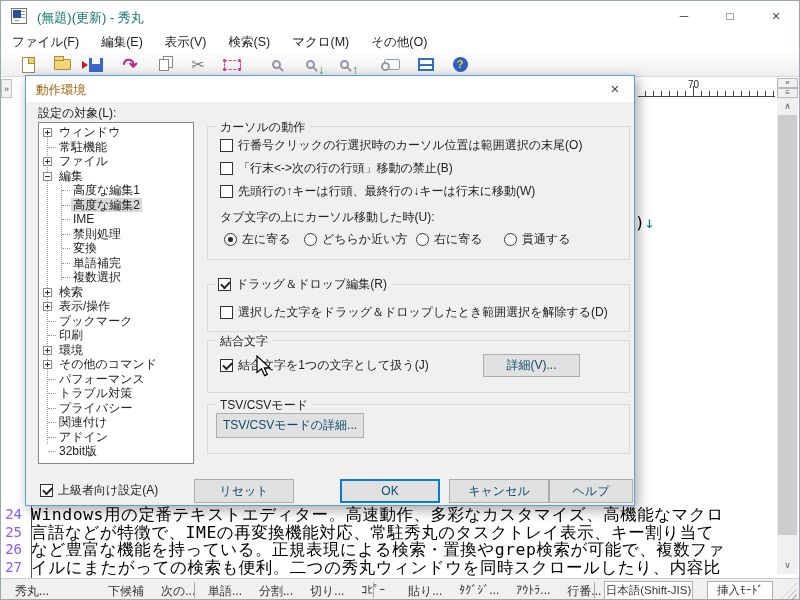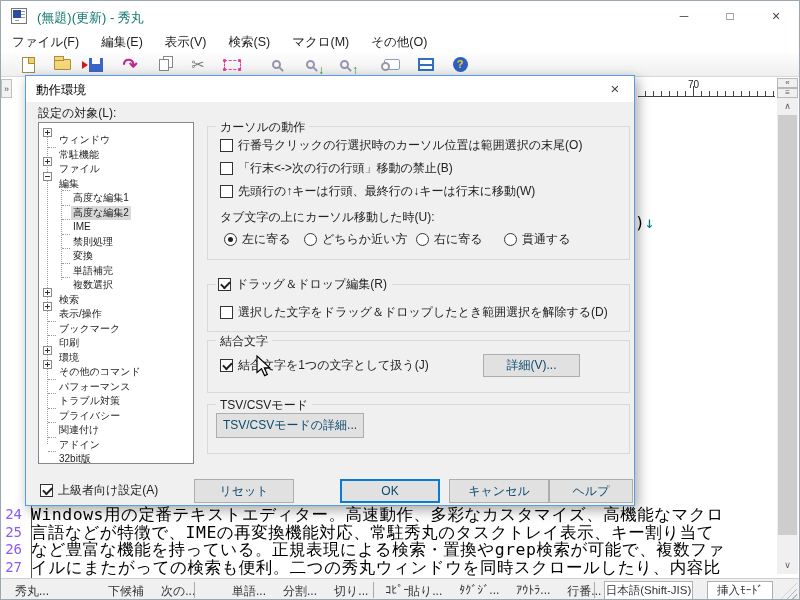--- a/index.html
+++ b/index.html
@@ -64,26 +64,26 @@
   #editor-lines { position:absolute; left:0; top:429px; width:773px; font-family:"DejaVu Sans Mono", monospace; font-size:16.5px; line-height:17.5px; color:#000; white-space:nowrap; }
   .edline { display:flex; height:17.5px; overflow:hidden; }
   .edline .num { width:27px; text-align:right; padding-right:6px; font-size:14px; color:#8b5cf6; flex:none; }
   .edline .txt { padding-left:3px; letter-spacing:0.5px; }
   #fragment { position:absolute; left:634px; top:136px; font-family:"DejaVu Sans Mono", monospace; font-size:16px; color:#000; }
   #fragment b { color:#008080; font-weight:normal; }
 
   
   #dialog { position:absolute; left:24px; top:74px; width:610px; height:431px; background:#f0f0f0; border:1px solid #569de5; box-shadow:3px 4px 12px rgba(0,0,0,0.35); z-index:5; }
   #dlg-titlebar { position:absolute; left:0; top:0; width:100%; height:26px; background:#fff; }
-  #dlg-title { position:absolute; left:10px; top:6px; font-size:12.5px; color:#000000; }
+  #dlg-title { position:absolute; left:10px; top:6px; font-size:12.5px; color:#a16207; }
   #dlg-close { position:absolute; right:4px; top:2px; width:30px; height:22px; text-align:center; line-height:22px; font-size:15px; color:#444; }
   #tree-label { position:absolute; left:12px; top:29px; }
   #tree { position:absolute; left:12px; top:46px; width:156px; height:342px; background:#fff; border:1px solid #828790; overflow:hidden; padding-top:2px; }
   .trow { position:relative; height:14.5px; }
-  .trow .lbl { position:absolute; top:8px; font-size:10px; line-height:14.5px; white-space:nowrap; padding:0 2px; }
+  .trow .lbl { position:absolute; top:0; font-size:12px; line-height:14.5px; white-space:nowrap; padding:0 2px; }
   .trow.l0 .lbl { left:18px; } .trow.l1 .lbl { left:32px; }
   .trow .lbl.sel { background:#d9d9d9; }
   .exp { position:absolute; left:4px; top:3px; width:9px; height:9px; background:#fff; border:1px solid #8a8a8a; }
   .exp::before { content:''; position:absolute; left:1px; top:3px; width:5px; height:1px; background:#333; }
   .exp.plus::after { content:''; position:absolute; left:3px; top:1px; width:1px; height:5px; background:#333; }
   .hdot { position:absolute; top:7px; border-top:1px dotted #9a9a9a; }
   .trow.l0 .hdot { left:9px; width:8px; } .trow.l1 .hdot { left:23px; width:8px; }
   .vguide { position:absolute; border-left:1px dotted #9a9a9a; }
   #vg-root { left:8px; top:9px; height:312px; }
   #vg-child { left:22px; top:62px; height:95px; }
@@ -412,21 +412,21 @@
     <div class="sb-box" id="sb-encoding">日本語(Shift-JIS)</div>
     <div class="sb-box" id="sb-mode">挿入ﾓｰﾄﾞ</div>
     <div id="sb-grip"></div>
   <div class="sb-seg" style="left: 14px;">
         <span class="sb-item">秀丸...</span>
       </div>
       <div class="sb-seg" style="left: 107px;">
         <span class="sb-item">下候補</span>
         <span class="sb-item">次の...</span>
       </div>
-      <div class="sb-seg" style="left: 207px; margin-left: 24px;">
+      <div class="sb-seg" style="left: 207px;">
         <span class="sb-item">単語...</span>
         <span class="sb-item">分割...</span>
         <span class="sb-item">切り...</span>
         <span class="sb-item">ｺﾋﾟｰ</span>
       </div>
       <div class="sb-seg" style="left: 407px;">
         <span class="sb-item">貼り...</span>
         <span class="sb-item">ﾀｸﾞｼﾞ...</span>
         <span class="sb-item">ｱｳﾄﾗ...</span>
         <span class="sb-item">行番...</span>

